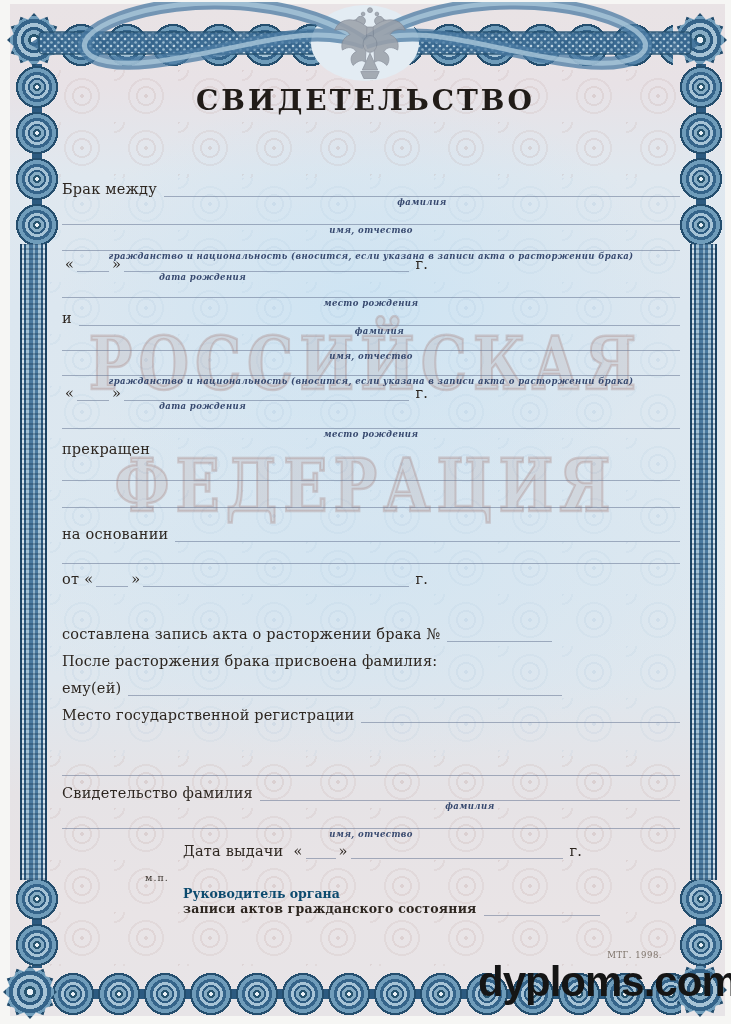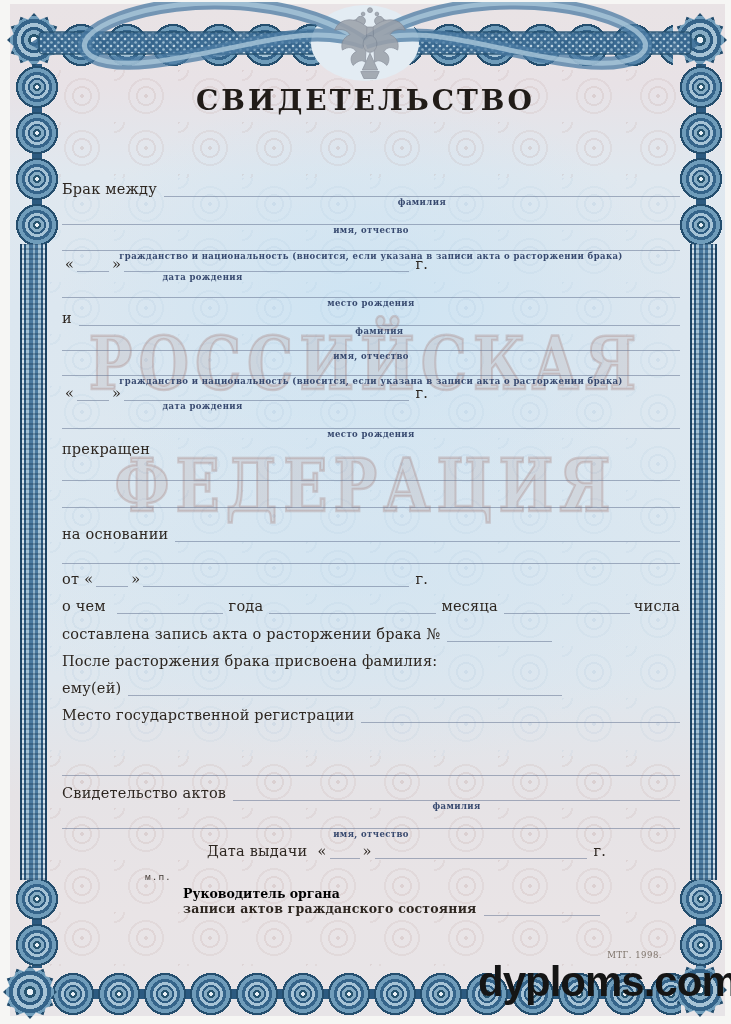--- a/index.html
+++ b/index.html
@@ -82,33 +82,33 @@
   
   .title { position:absolute; left:0; right:0; text-align:center; z-index:6;
     font-weight:bold; color:#211c18; font-size:28px; letter-spacing:3px; word-spacing:8px; }
   .t1 { top:84px; } .t2 { top:118px; }
   .row {
     position:absolute; left:62px; width:618px; height:22px; z-index:6;
     display:flex; align-items:flex-end;
     font-size:14.5px; color:#2d2620; letter-spacing:.2px;
   }
   .lbl { white-space:nowrap; padding-right:7px; }
-  .blank { flex:1; border-bottom:1px solid rgba(104,118,148,.55); position:relative; height:20px; }
+  .blank { flex:1; border-bottom:1px solid rgba(104,118,148,.55); position:relative; height:20px;font-style:italic; }
   .cap {
     position:absolute; top:100%; margin-top:1px; left:0; right:0; text-align:center;
     font-size:8.5px; font-weight:bold; color:#37496f; letter-spacing:.4px; white-space:nowrap;
   }
   .cap.left { right:45%; }
   .q { padding:0 3px; }
   .qb { flex:0 0 32px; border-bottom:1px solid rgba(104,118,148,.55); height:20px; }
   .g { padding-left:6px; white-space:nowrap; }
   .spacer { border:none; }
   .f1 { flex:1.05; margin:0 4px; } .f2 { flex:1.65; margin:0 4px; } .f3 { flex:1.25; margin:0 4px; }
-  .mp { position:absolute; left:145px; top:872px; z-index:6; font-size:9.5px; letter-spacing:1px; color:#3f3933;font-family:Liberation Mono, monospace; }
-  .ruk1 { position:absolute; left:183px; top:886px; z-index:6; font-size:12.5px; font-weight:bold; color:#000000; }
+  .mp { position:absolute; left:145px; top:872px; z-index:6; font-size:9.5px; letter-spacing:1px; color:#3f3933; }
+  .ruk1 { position:absolute; left:183px; top:886px; z-index:6; font-size:12.5px; font-weight:bold; color:#0c4a6e; }
   .rukrow { left:183px; width:497px; top:901px; height:15px; font-size:12.5px; font-weight:bold; }
   .mtg { position:absolute; right:69px; top:950px; z-index:6; font-size:8.5px; color:#7a6f66; letter-spacing:.5px; }
 </style>
 </head>
 <body>
 
 <div class="doc">
   <div class="paper"></div>
   <div class="damask top"></div>
   <div class="damask mid"></div>
@@ -249,29 +249,20 @@
   </div>
   <div class="row" style="top:565px">
     <span class="lbl" style="padding-right:2px">от</span>
     <span class="q">«</span>
     <span class="qb"></span>
     <span class="q">»</span>
     <span class="blank"></span>
     <span class="g">г.</span>
     <span class="blank spacer" style="flex:0 0 252px"></span>
   </div>
-  <div class="row" style="top:592px">
-    <span class="lbl">о чем</span>
-    <span class="blank f1"></span>
-    <span class="lbl" style="padding:0 2px">года</span>
-    <span class="blank f2"></span>
-    <span class="lbl" style="padding:0 2px">месяца</span>
-    <span class="blank f3"></span>
-    <span class="lbl" style="padding:0">числа</span>
-  </div>
   <div class="row" style="top:620px">
     <span class="lbl">составлена запись акта о расторжении брака №</span>
     <span class="blank"></span>
     <span class="blank spacer" style="flex:0 0 128px"></span>
   </div>
   <div class="row" style="top:647px">
     <span class="lbl">После расторжения брака присвоена фамилия:</span>
   </div>
   <div class="row" style="top:674px">
     <span class="lbl">ему(ей)</span>
@@ -279,31 +270,31 @@
     <span class="blank spacer" style="flex:0 0 118px"></span>
   </div>
   <div class="row" style="top:701px">
     <span class="lbl">Место государственной регистрации</span>
     <span class="blank"></span>
   </div>
   <div class="row" style="top:754px">
     <span class="blank"></span>
   </div>
   <div class="row" style="top:779px">
-    <span class="lbl">Свидетельство актов</span>
+    <span class="lbl">Свидетельство фамилия</span>
     <span class="blank">
         <span class="cap">фамилия</span>
       </span>
   </div>
   <div class="row" style="top:807px">
     <span class="blank">
         <span class="cap">имя, отчество</span>
       </span>
   </div>
-  <div class="row" style="top:837px; left:183px; width:497px;margin-left:24px;">
+  <div class="row" style="top:837px; left:183px; width:497px;">
     <span class="lbl">Дата выдачи</span>
     <span class="q">«</span>
     <span class="qb" style="flex:0 0 30px"></span>
     <span class="q">»</span>
     <span class="blank"></span>
     <span class="g">г.</span>
     <span class="blank spacer" style="flex:0 0 98px"></span>
   </div>
 
   <div class="mp">м.п.</div>

